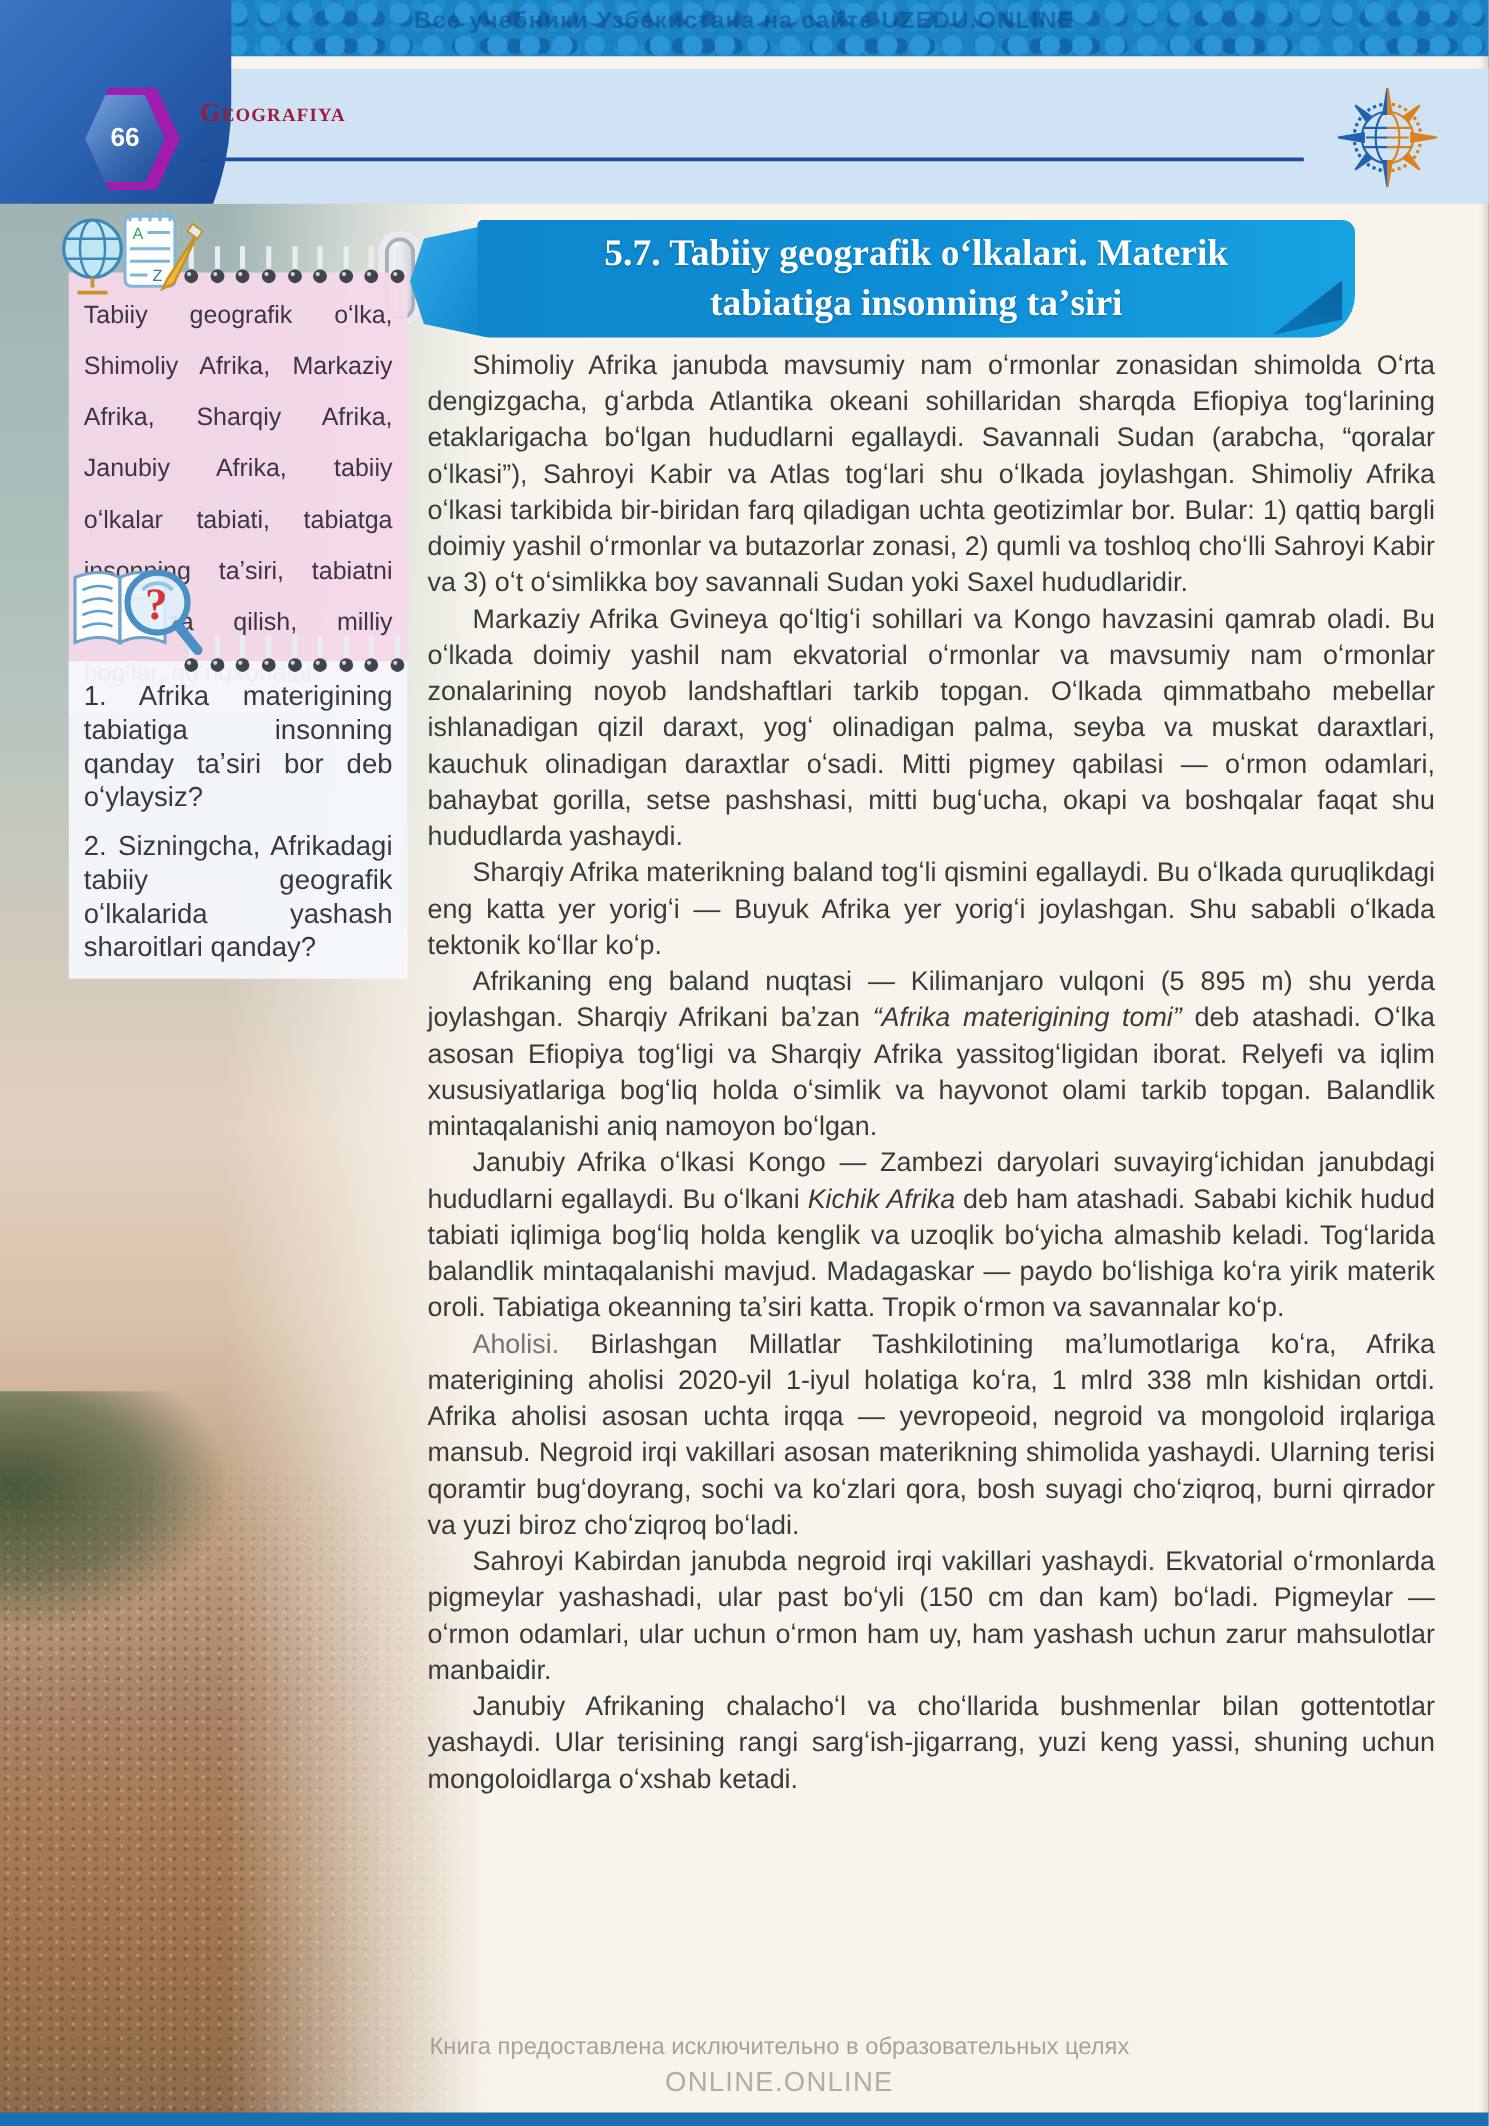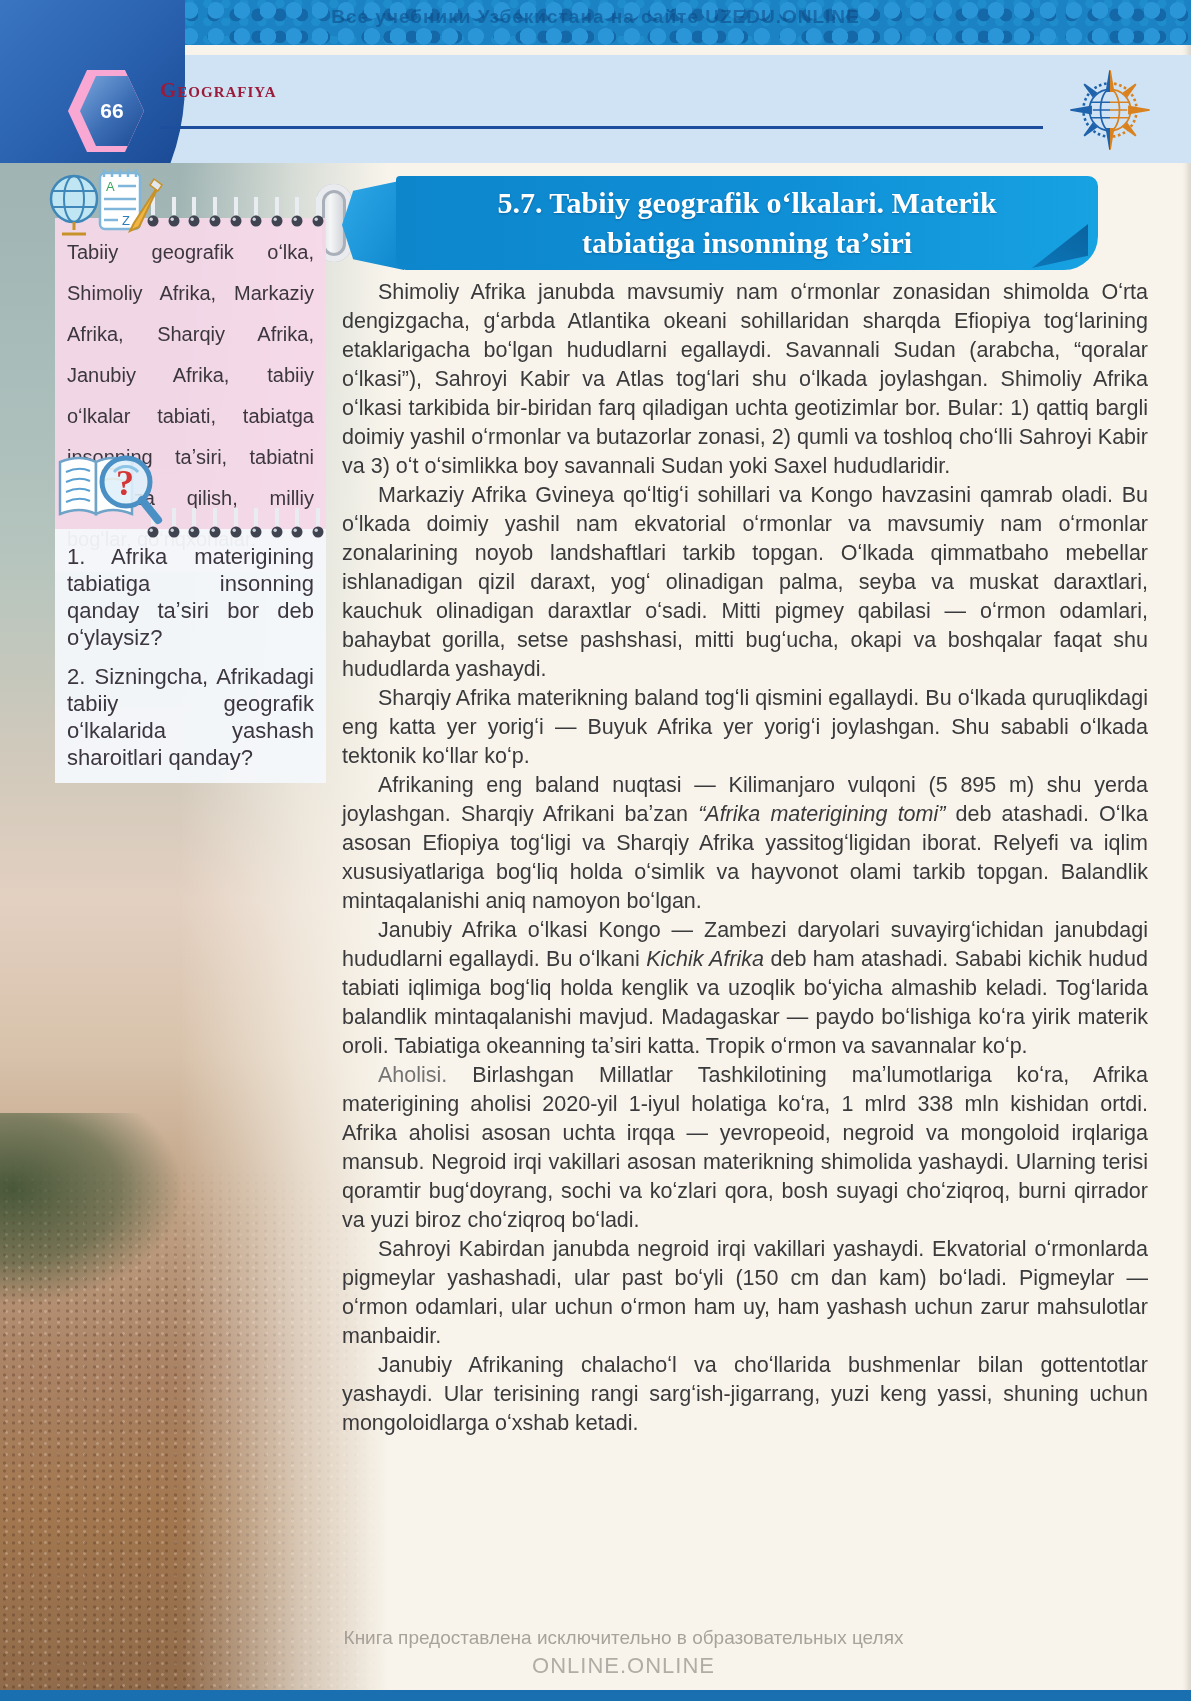--- a/index.html
+++ b/index.html
@@ -16,22 +16,22 @@
     background-size:26px 26px,22px 22px,18px 18px;}
   .top-watermark{position:absolute;left:0;top:6px;width:100%;text-align:center;
     font-size:19px;font-weight:bold;color:#0d4a85;opacity:.55;letter-spacing:1px;}
 
   
   .header-band{position:absolute;left:0;top:55px;width:100%;height:108px;background:#cfe3f4;}
   .corner-wedge{position:absolute;left:-30px;top:-58px;width:215px;height:255px;
     background:linear-gradient(135deg,#3d79c4 0%,#2a62b0 45%,#123c85 100%);
     border-bottom-right-radius:120px 170px;}
   .hex-badge{position:absolute;left:68px;top:15px;width:76px;height:82px;
-    background:#f9a8d4;clip-path:polygon(25% 0,75% 0,100% 50%,75% 100%,25% 100%,0 50%);
-    display:flex;align-items:center;justify-content:flex-end;}
+    background:#a21caf;clip-path:polygon(25% 0,75% 0,100% 50%,75% 100%,25% 100%,0 50%);
+    display:flex;align-items:center;justify-content:flex-start;}
   .hex-inner{width:64px;height:70px;background:linear-gradient(135deg,#7aa6dc 0%,#3a6cb4 55%,#1c4a92 100%);
     clip-path:polygon(25% 0,75% 0,100% 50%,75% 100%,25% 100%,0 50%);
     display:flex;align-items:center;justify-content:center;color:#fff;font-size:21px;font-weight:bold;}
   .subject-title{position:absolute;left:160px;top:23px;
     font-family:"Liberation Serif", serif;font-variant:small-caps;font-weight:bold;
     font-size:21px;color:#9c1b3a;letter-spacing:1px;}
   .header-rule{position:absolute;left:160px;top:71px;width:883px;height:3px;background:#1d4e9e;}
 
   
   .logo{position:absolute;right:38px;top:10px;width:86px;height:90px;}
@@ -47,21 +47,21 @@
   .photo .pebbles{position:absolute;left:0;top:1000px;width:100%;height:538px;
     background-image:radial-gradient(circle, rgba(70,40,25,.30) 1.2px, transparent 2px),
                      radial-gradient(circle, rgba(255,240,225,.25) 1px, transparent 1.8px);
     background-size:9px 8px,13px 11px;
     -webkit-mask-image:linear-gradient(180deg,transparent 0,#000 25%);
     mask-image:linear-gradient(180deg,transparent 0,#000 25%);}
   .photo .fade{position:absolute;inset:0;
     background:linear-gradient(90deg, rgba(248,244,235,0) 45%, rgba(248,244,235,.65) 75%, #f8f4eb 97%);}
 
   
-  .banner-wrap{position:absolute;left:316px;top:176px;width:782px;height:93px;}
+  .banner-wrap{position:absolute;left:302px;top:176px;width:782px;height:93px;}
   .banner-ring{position:absolute;left:0;top:8px;width:36px;height:78px;border-radius:18px;
     background:linear-gradient(90deg,#cfd3d8,#f5f6f7 40%,#b9bec6);box-shadow:inset 0 0 0 6px #e9ebee, inset 0 0 0 9px #aab0b9;}
   .banner-flap{position:absolute;left:26px;top:4px;width:62px;height:90px;
     background:linear-gradient(120deg,#2fa9e9,#0f86cc);
     clip-path:polygon(100% 0,100% 100%,18% 88%,0 50%,18% 12%);}
   .banner{position:absolute;left:80px;top:0;width:702px;height:94px;
     background:linear-gradient(90deg,#0d86cc 0%,#0f8fd6 55%,#17a2e2 100%);
     border-radius:4px 10px 34px 10px;
     display:flex;flex-direction:column;align-items:center;justify-content:center;}
   .banner .fold{position:absolute;right:10px;bottom:2px;width:56px;height:44px;

